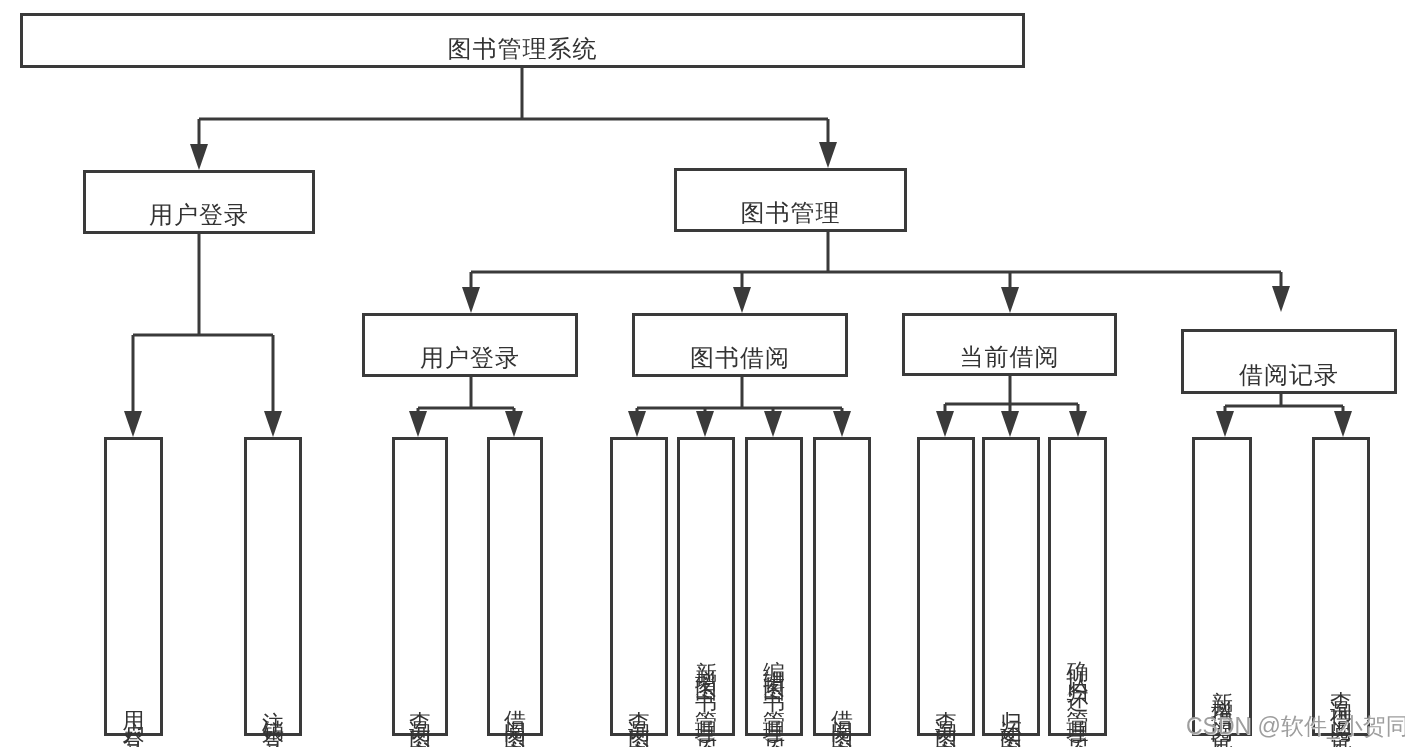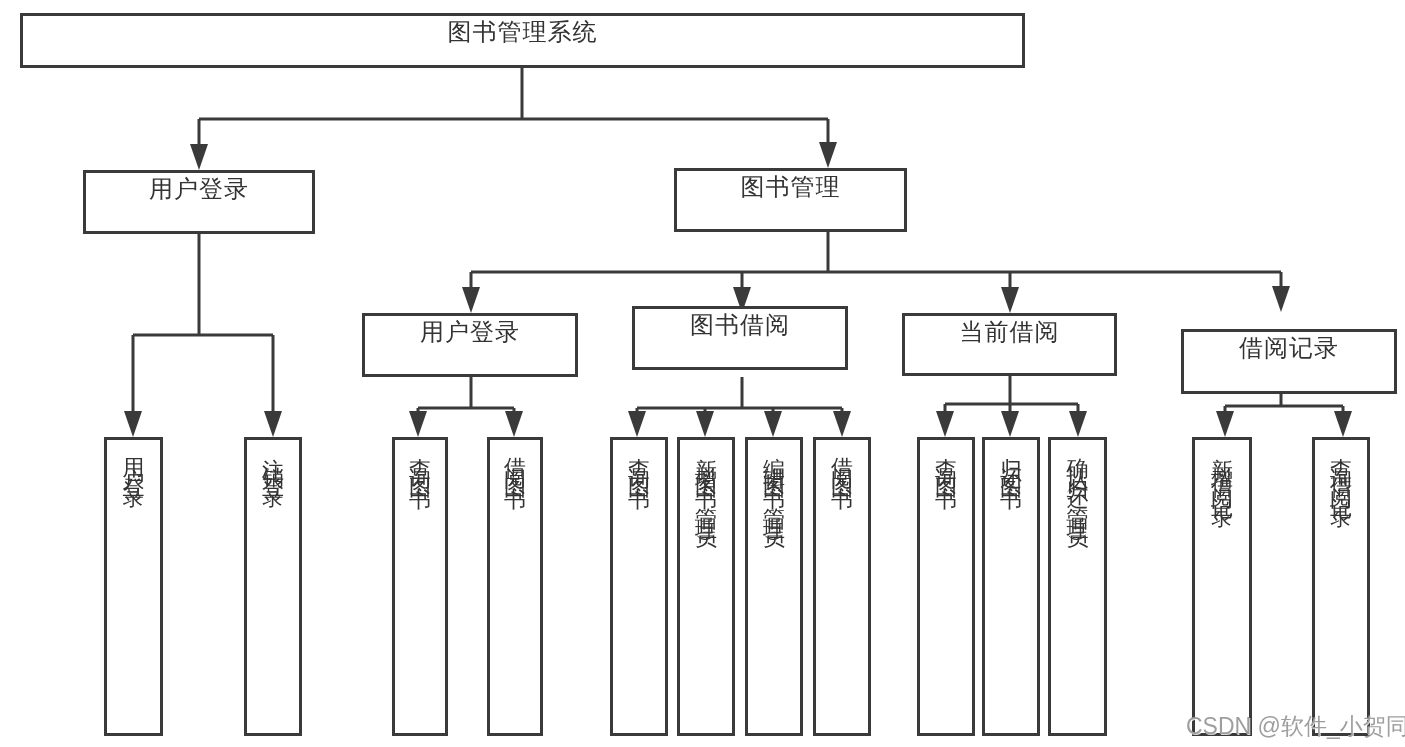--- a/index.html
+++ b/index.html
@@ -10,21 +10,21 @@
     font-family:"Liberation Sans", sans-serif;
     overflow:hidden;
   }
   #connectors { position:absolute; left:0; top:0; z-index:1; }
   .box {
     position:absolute;
     box-sizing:border-box;
     border:3px solid #3a3a3a;
     background:#ffffff;
     display:flex;
-    align-items:flex-start;
+    align-items:flex-end;
     justify-content:center;
     color:#333333;
     z-index:2;
   }
   .h-box span {
     font-size:24px;
     letter-spacing:1px;
     white-space:nowrap;
   }
   .v-box span {
@@ -96,21 +96,21 @@
   <div class="box h-box" style="left:83px; top:170px; width:232px; height:64px;">
     <span>用户登录</span>
   </div>
   <div class="box h-box" style="left:674px; top:168px; width:233px; height:64px;">
     <span>图书管理</span>
   </div>
 
   <div class="box h-box" style="left:362px; top:313px; width:216px; height:64px;">
     <span>用户登录</span>
   </div>
-  <div class="box h-box" style="left:632px; top:306px; width:216px; height:64px;">
+  <div class="box h-box" style="left:632px; top:313px; width:216px; height:64px;">
     <span>图书借阅</span>
   </div>
   <div class="box h-box" style="left:902px; top:313px; width:215px; height:63px;">
     <span>当前借阅</span>
   </div>
   <div class="box h-box" style="left:1173px; top:329px; width:216px; height:65px;margin-left:8px;">
     <span>借阅记录</span>
   </div>
 
   <div class="box v-box" style="left:104px; top:437px; width:59px; height:299px;">

